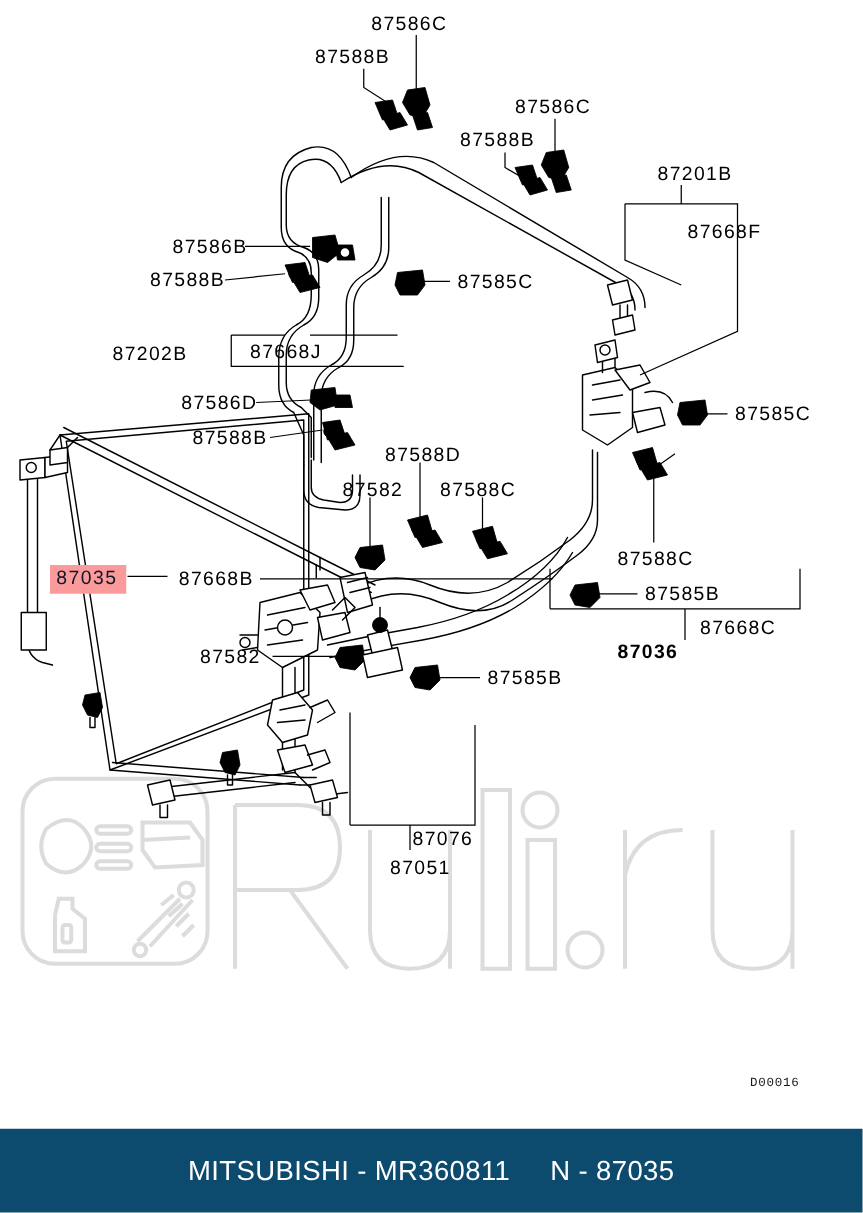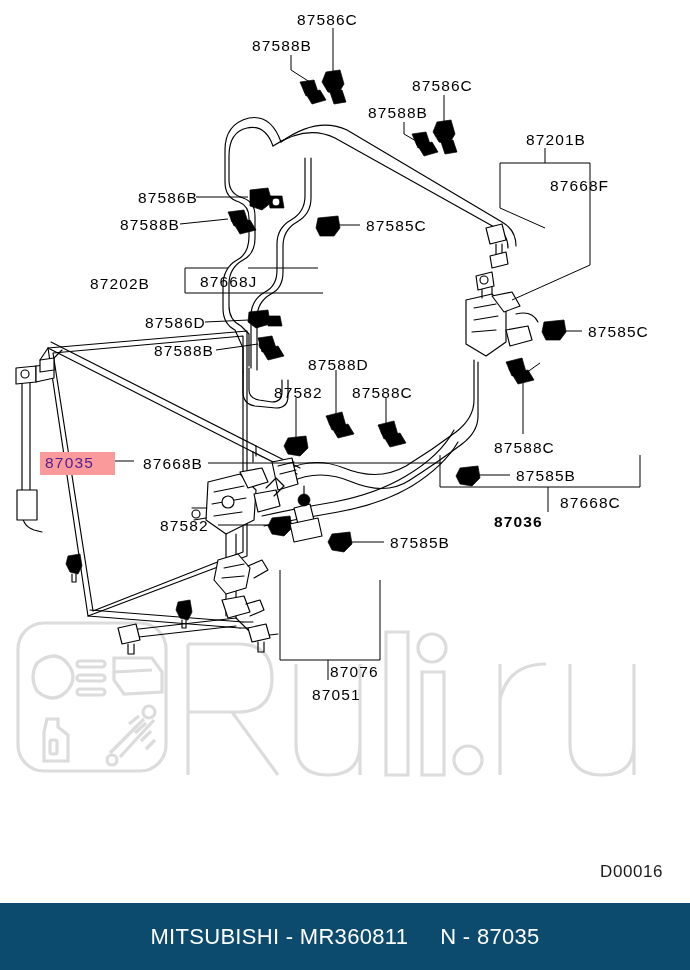--- a/index.html
+++ b/index.html
@@ -3,23 +3,23 @@
 <meta charset="utf-8">
 <title>Parts Diagram</title>
 <style>
   html,body{margin:0;padding:0;background:#fff;}
   body{width:690px;height:970px;position:relative;overflow:hidden;
        font-family:"Liberation Sans",sans-serif;}
   #sheet{position:absolute;left:0;top:0;width:690px;height:970px;background:#fff;}
   #art{position:absolute;left:0;top:0;}
   .lbl{position:absolute;color:#000;font-family:"Liberation Sans",sans-serif;
        font-size:15.5px;letter-spacing:1.1px;white-space:nowrap;line-height:1;}
-  .lbl.hl{background:#fa9a9a;color:#4c1d95;padding:3px 21px 4px 5px;letter-spacing:1.2px;}
-  #diagcode{position:absolute;left:600px;top:862px;font-size:17px;
-            letter-spacing:0.6px;color:#1a1a1a;font-family:Liberation Sans, sans-serif;}
+  .lbl.hl{background:#fa9a9a;color:#0f172a;padding:3px 7px 4px 5px;letter-spacing:1.2px;}
+  #diagcode{position:absolute;left:600px;top:862px;font-size:10px;
+            letter-spacing:0.6px;color:#1a1a1a;font-family:Liberation Mono, monospace;}
   #footer{position:absolute;left:0;top:903px;width:690px;height:67px;
           background:#0c4a6e;display:flex;align-items:center;justify-content:center;}
   #footer .ftxt{color:#fff;font-size:22px;letter-spacing:0.3px;
                 font-family:"Liberation Sans",sans-serif;white-space:pre;}
 </style>
 </head>
 <body>
 
 <div id="sheet">
 

